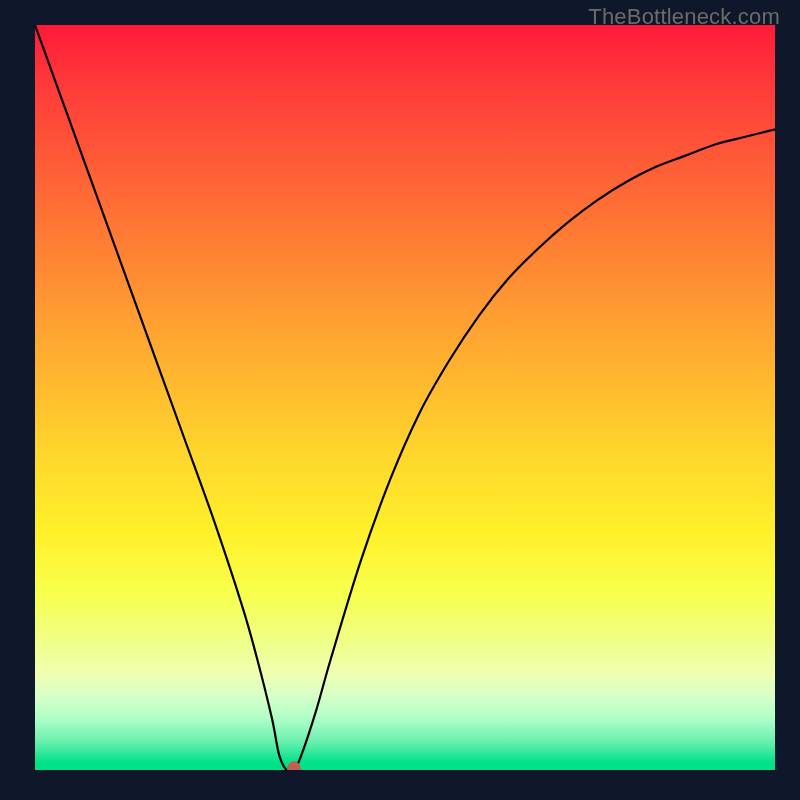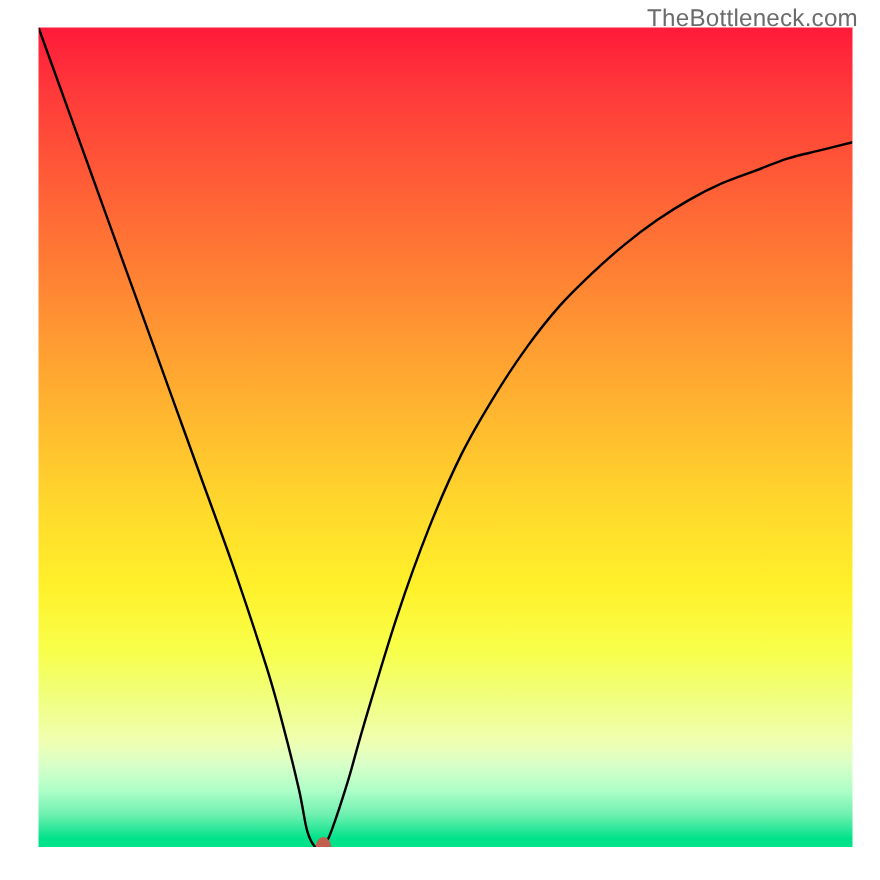--- a/index.html
+++ b/index.html
@@ -10,21 +10,21 @@
     background: #000;
     overflow: hidden;
     font-family: Arial, Helvetica, sans-serif;
   }
   .frame {
     position: absolute;
     left: 0;
     top: 0;
     width: 800px;
     height: 800px;
-    background: #ffffff;
+    background: #0f172a;
   }
   .plot {
     position: absolute;
     left: 35px;
     top: 25px;
     width: 740px;
     height: 745px;
     background: linear-gradient(to bottom,
       #ff1a3a 0%,
       #ff3a3a 8%,

